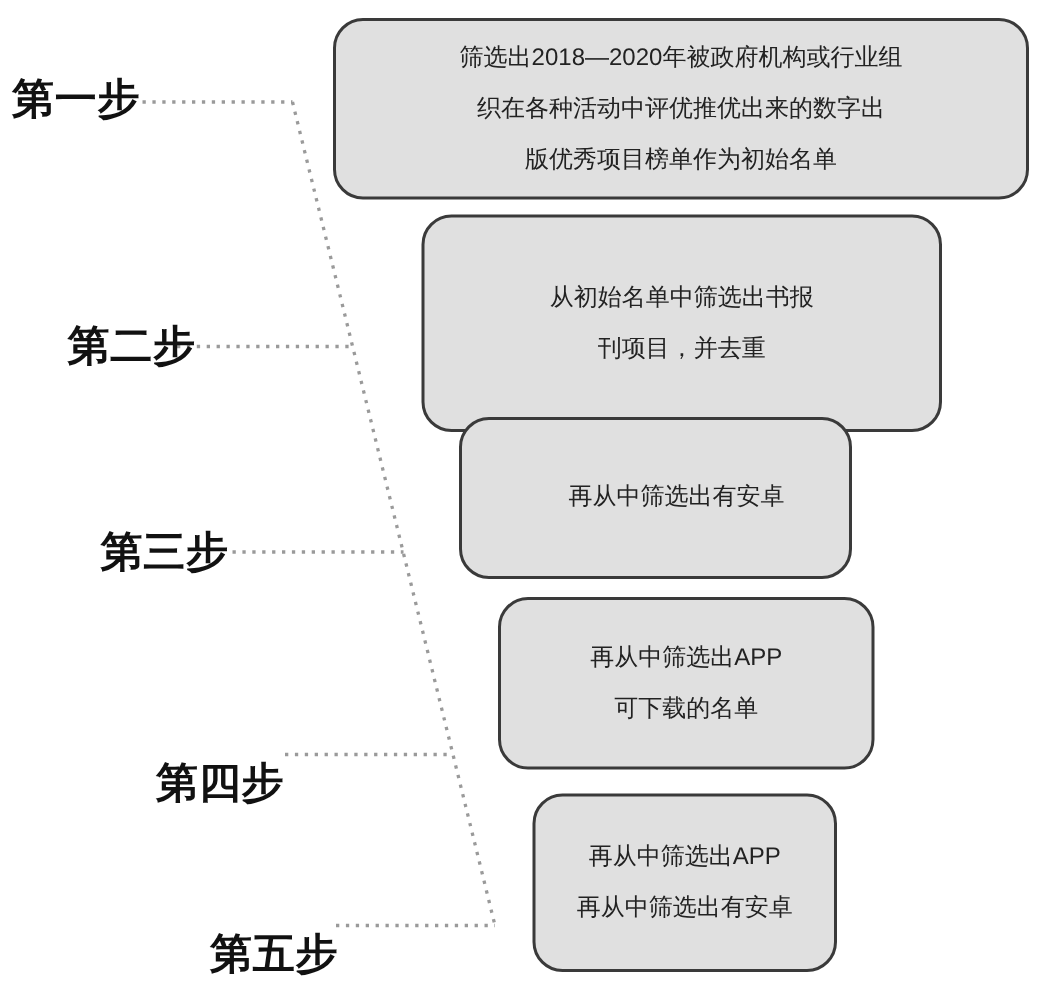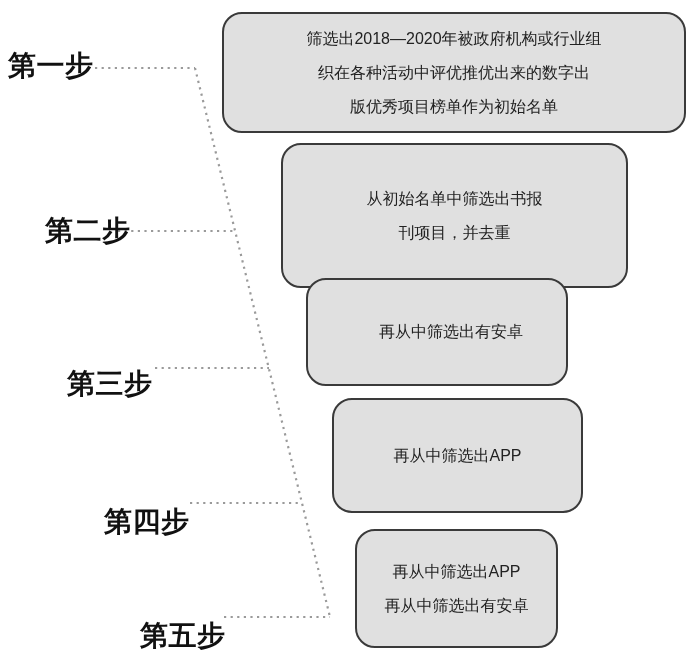--- a/index.html
+++ b/index.html
@@ -36,21 +36,21 @@
     position: absolute;
     font-size: 28px;
     font-weight: bold;
     color: var(--label-text);
     line-height: 32px;
     white-space: nowrap;
     letter-spacing: 0.5px;
   }
   .label-1 { left: 8px;   top: 50px;  }
   .label-2 { left: 29px;  top: 215px; margin-left: 16px; }
-  .label-3 { left: 67px;  top: 352px; margin-top: 16px; }
+  .label-3 { left: 67px;  top: 352px; }
   .label-4 { left: 104px; top: 506px; }
   .label-5 { left: 140px; top: 620px; }
   .step-box {
     position: absolute;
     background: var(--box-fill);
     border: 2.5px solid var(--box-border);
     border-radius: 20px;
     display: flex;
     flex-direction: column;
     justify-content: center;
@@ -97,20 +97,21 @@
     <span class="box-line">从初始名单中筛选出书报</span>
     <span class="box-line">刊项目，并去重</span>
   </div>
 
   <div class="step-box box-3">
     <span class="box-line">再从中筛选出有安卓</span>
   </div>
 
   <div class="step-box box-4">
     <span class="box-line">再从中筛选出APP</span>
+    <span class="box-line">可下载的名单</span>
   </div>
 
   <div class="step-box box-5">
     <span class="box-line">再从中筛选出APP</span>
     <span class="box-line">再从中筛选出有安卓</span>
   </div>
 
 </div>
 
 </body></html>

